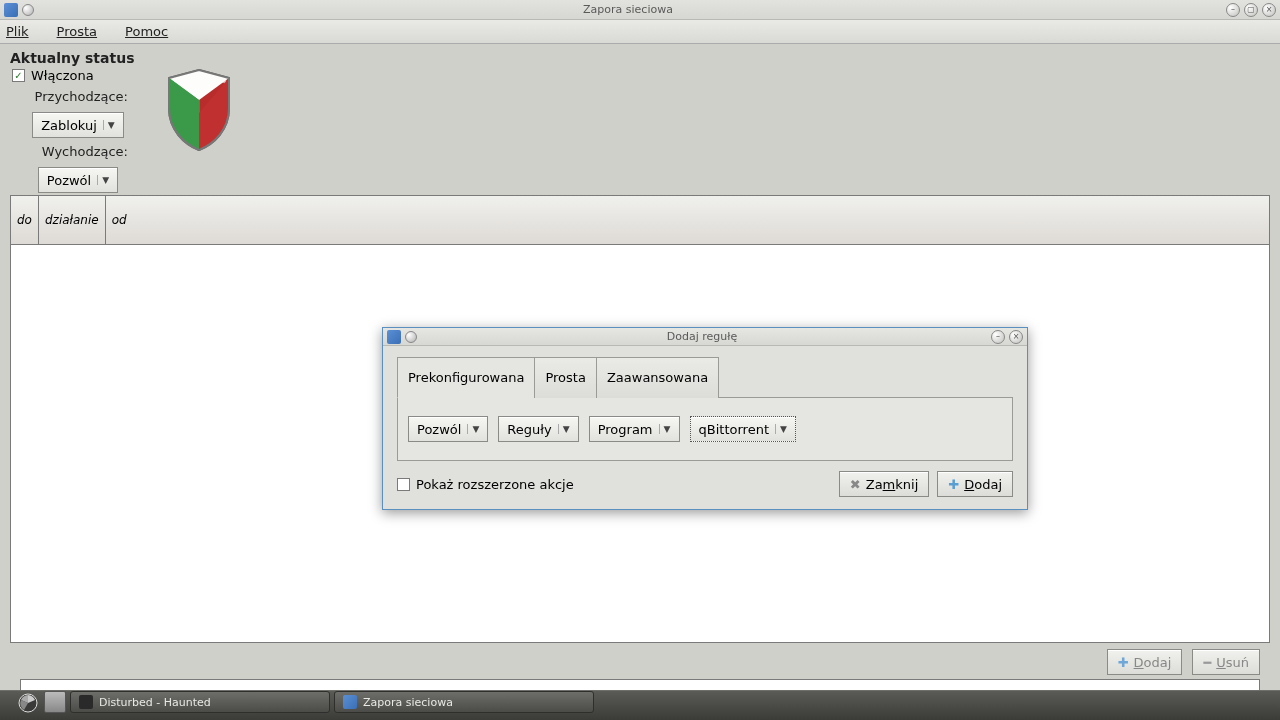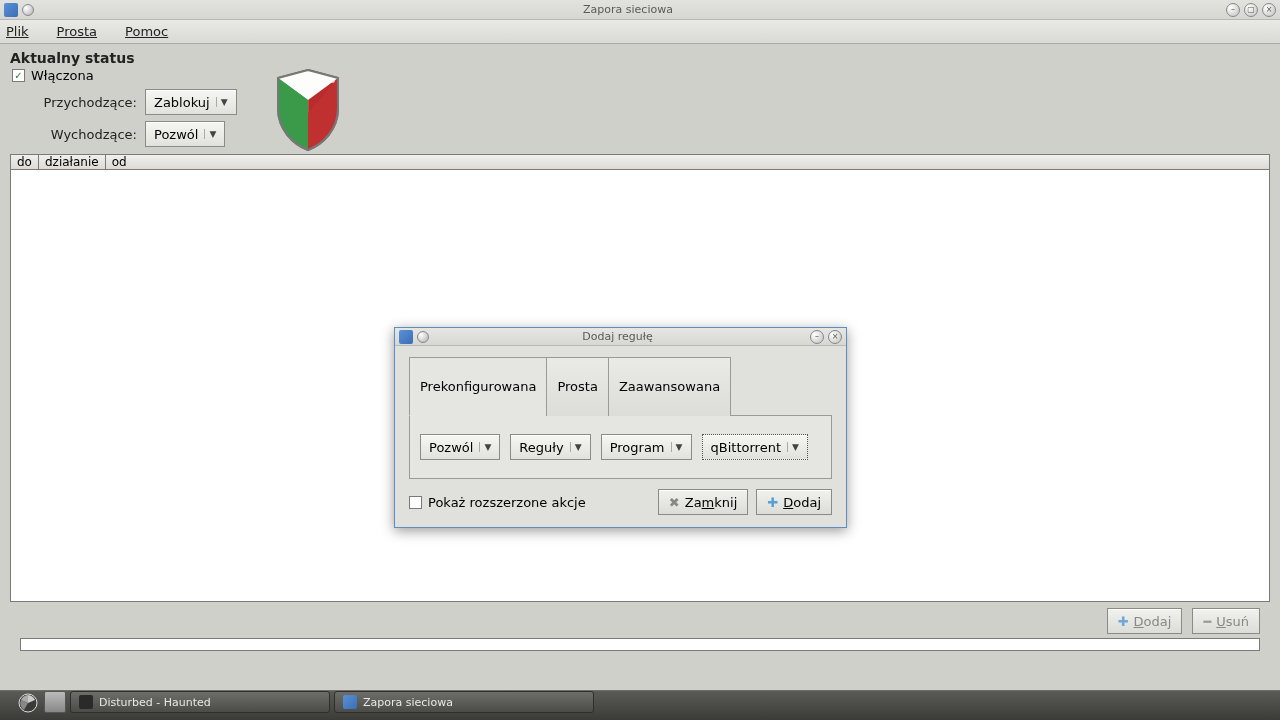--- a/index.html
+++ b/index.html
@@ -17,47 +17,47 @@
 .menubar .item { font-size: 13px; color: #222; cursor: default; }
 .menubar .item .u { text-decoration: underline; }
 
 
 .content { padding: 6px 10px 0 10px; }
 .section-title { font-weight: bold; font-size: 14px; color: #222; margin-bottom: 2px; }
 .status-row { display: flex; align-items: flex-start; }
 .status-left { display: flex; flex-direction: column; gap: 6px; }
 .status-sub { display: flex; align-items: center; gap: 6px; margin-left: 2px; }
 .checkbox { width: 13px; height: 13px; border: 1px solid #7a7a7a; background: #fff; display:inline-flex; align-items:center; justify-content:center; font-size:10px; color:#2a7a2a; }
-.field-row { display: flex; align-items: center; gap: 8px; margin-left: 27px; }
+.field-row { display: flex; align-items: center; gap: 8px; margin-left: 18px; flex-direction: column; }
 .field-label { font-size: 13px; color: #222; min-width: 100px; text-align: right; }
 .dropdown { height: 26px; border: 1px solid #8a8a86; background: linear-gradient(#f6f6f2,#e1e1dd); display: inline-flex; align-items: center; padding: 0 4px 0 8px; font-size: 13px; box-shadow: inset 0 1px 0 #fff; }
 .dropdown .dd-arrow { width: 16px; text-align: center; border-left: 1px solid #aaa; margin-left: 6px; font-size: 9px; color: #444; }
 .shield { width: 70px; height: 84px; margin-left: 36px; }
 
 
 .rules-title { font-weight: bold; font-size: 13px; margin-top: 8px; }
 .rules-table { border: 1px solid #7a7a7a; background: #fff; margin-top: 2px; height: 448px; }
 .rules-header { display: flex; border-bottom: 1px solid #7a7a7a; font-size: 12px; }
-.rules-header .col { padding: 0 6px; border-right: 1px solid #7a7a7a; background: linear-gradient(#f0f0ec,#dedad6); }
+.rules-header .col { padding: 17px 6px; border-right: 1px solid #7a7a7a; background: linear-gradient(#f0f0ec,#dedad6); font-style: italic; }
 
 
 .bottom-bar { display:flex; justify-content:flex-end; gap:10px; padding:6px 10px 0 0;}
 .btn { height: 26px; border: 1px solid #8a8a86; background: linear-gradient(#f1f1ed,#dcdcd8); padding: 0 10px; display:inline-flex; align-items:center; gap:5px; font-size:13px; box-shadow: inset 0 1px 0 #fff; }
 .btn.disabled { color:#888; }
 .btn .u { text-decoration: underline; }
 
 
 .bottom-strip { border:1px solid #7a7a7a; background:#fff; height: 13px; margin: 4px 10px 0 10px;}
 
 
-.dialog { position: absolute; left: 394px; top: 327px; width: 453px; background: #dedede; border: 1px solid #5a8fbf; box-shadow: 0 3px 12px rgba(0,0,0,0.4); }
+.dialog { position: absolute; left: 382px; top: 327px; width: 646px; background: #dedede; border: 1px solid #5a8fbf; box-shadow: 0 3px 12px rgba(0,0,0,0.4); }
 .dialog .titlebar { background: linear-gradient(#e6e6e2,#d7d7d3); height: 18px; }
 .dialog-body { padding: 10px 14px 8px 14px; background: #e0e0dc; }
 .tabs { display: flex; border-bottom: 1px solid #9a9a96; }
-.tab { padding: 21px 10px; font-size: 13px; border: 1px solid #9a9a96; border-bottom: none; background: linear-gradient(#eaeae6,#dcdcd8); margin-right: -1px; position: relative; top: 1px; }
+.tab { padding: 12px 10px; font-size: 13px; border: 1px solid #9a9a96; border-bottom: none; background: linear-gradient(#eaeae6,#dcdcd8); margin-right: -1px; position: relative; top: 1px; }
 .tab.active { background: #e5e5e1; border-bottom: 1px solid #e5e5e1; }
 .tab-content { border: 1px solid #9a9a96; border-top: none; padding: 18px 10px; display:flex; gap:10px; background:#e5e5e1; }
 .dialog-footer { display:flex; align-items:center; padding: 10px 0 4px 0; }
 .dialog-footer .spacer { flex:1; }
 
 
 .taskbar { position: absolute; left:0; bottom:0; width:100%; height: 30px; background: linear-gradient(#5a5a56,#3b3b38); border-top:1px solid #6e6e6a; display:flex; align-items:flex-start; padding:0 16px; gap:4px; color:#ddd; font-size:11px;}
 .taskbar .start { width:24px; height:24px; display:flex; align-items:center; justify-content:center;}
 .taskbar .trash { width:22px; height:22px; background: linear-gradient(#bbb,#888); border-radius:2px; border:1px solid #555;}
 .taskbar .task { height:22px; background: linear-gradient(#6d6d69,#4b4b48); border:1px solid #2e2e2c; border-radius:3px; display:flex; align-items:center; padding:0 8px; gap:6px; min-width:260px; color:#e8e8e4;}

